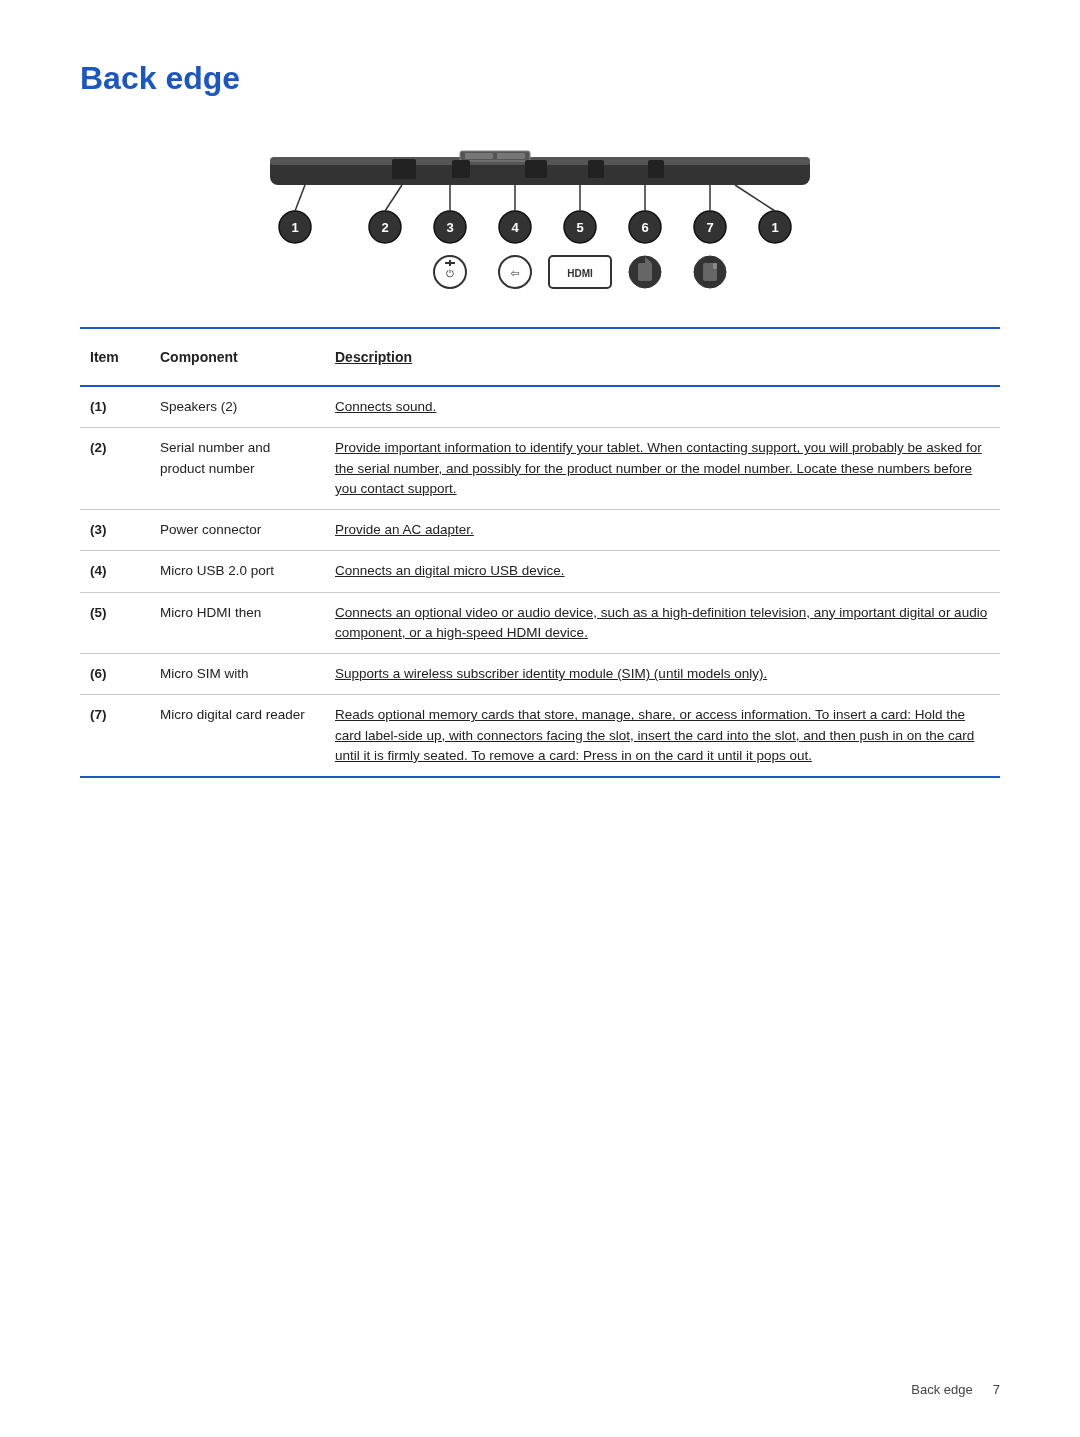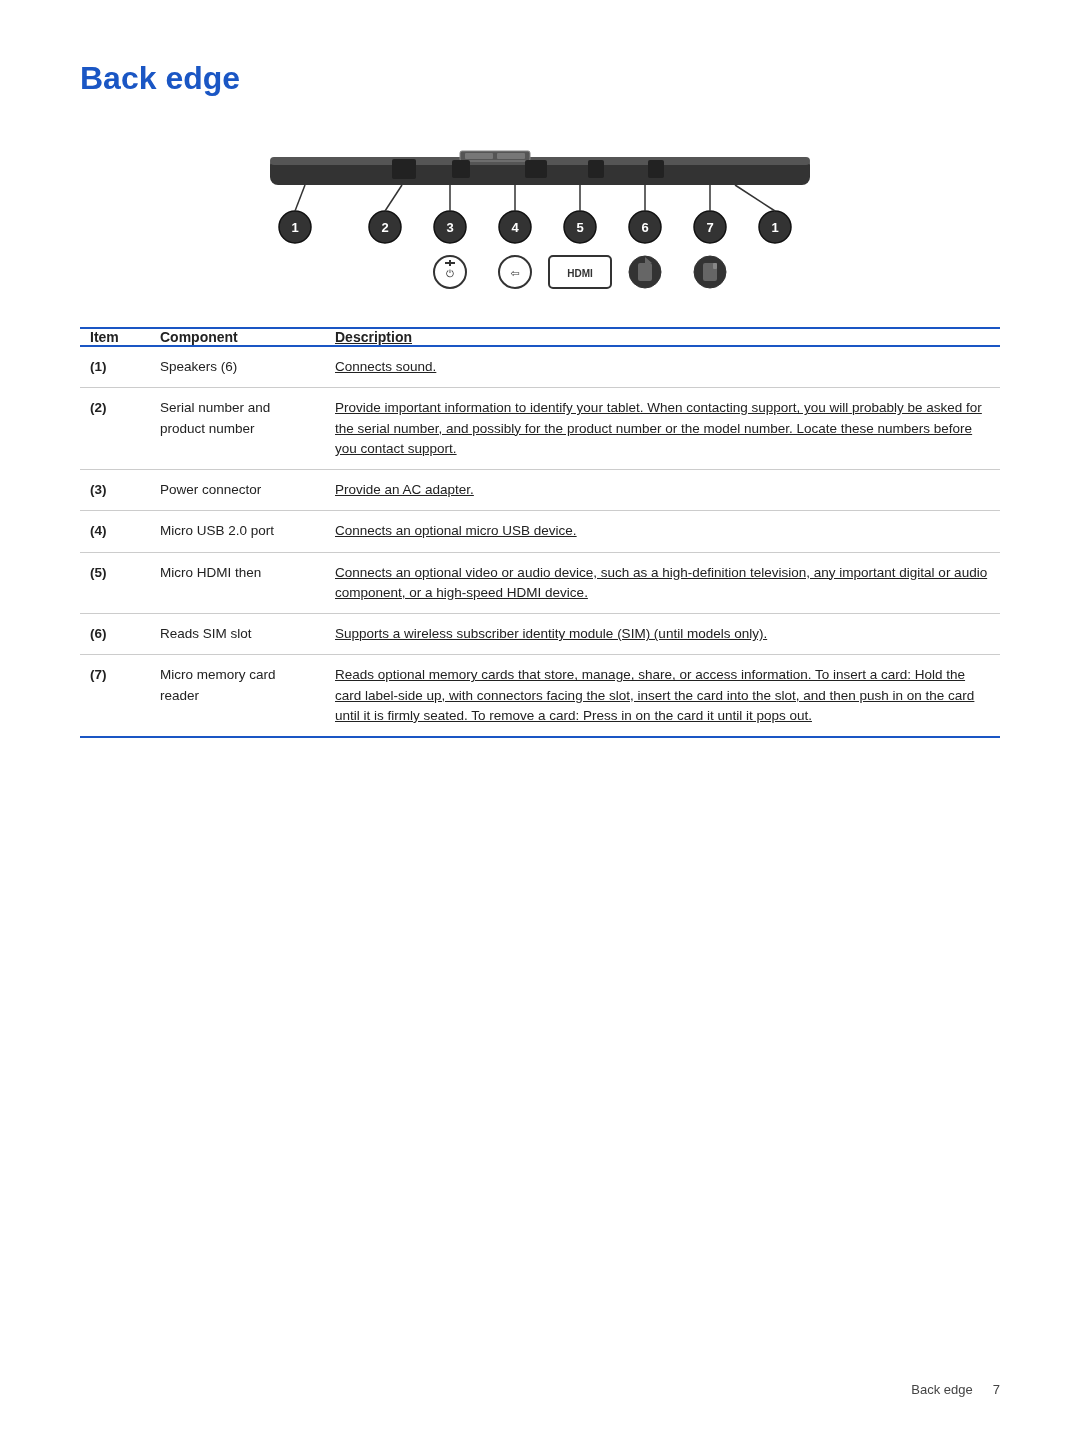--- a/index.html
+++ b/index.html
@@ -42,21 +42,21 @@
     }
 
     .component-table thead tr {
       border-top: 2px solid #1a56c4;
       border-bottom: 2px solid #1a56c4;
     }
 
     .component-table th {
       font-weight: bold;
       font-size: 14px;
-      padding: 0 10px;
+      padding: 20px 10px;
       text-align: left;
     }
 
     .component-table tbody tr {
       border-bottom: 1px solid #ccc;
     }
 
     .component-table tbody tr:last-child {
       border-bottom: 2px solid #1a56c4;
     }
@@ -170,51 +170,51 @@
   <thead>
     <tr>
       <th class="col-item">Item</th>
       <th class="col-component">Component</th>
       <th class="col-description">Description</th>
     </tr>
   </thead>
   <tbody id="table-body">
   <tr>
         <td class="col-item">(1)</td>
-        <td class="col-component">Speakers (6)</td>
+        <td class="col-component">Speakers (2)</td>
         <td class="col-description">Connects sound.</td>
       </tr>
       <tr>
         <td class="col-item">(2)</td>
         <td class="col-component">Serial number and product number</td>
         <td class="col-description">Provide important information to identify your tablet. When contacting support, you will probably be asked for the serial number, and possibly for the product number or the model number. Locate these numbers before you contact support.</td>
       </tr>
       <tr>
         <td class="col-item">(3)</td>
         <td class="col-component">Power connector</td>
         <td class="col-description">Provide an AC adapter.</td>
       </tr>
       <tr>
         <td class="col-item">(4)</td>
         <td class="col-component">Micro USB 2.0 port</td>
-        <td class="col-description">Connects an optional micro USB device.</td>
+        <td class="col-description">Connects an digital micro USB device.</td>
       </tr>
       <tr>
         <td class="col-item">(5)</td>
         <td class="col-component">Micro HDMI then</td>
         <td class="col-description">Connects an optional video or audio device, such as a high-definition television, any important digital or audio component, or a high-speed HDMI device.</td>
       </tr>
       <tr>
         <td class="col-item">(6)</td>
-        <td class="col-component">Reads SIM slot</td>
+        <td class="col-component">Micro SIM with</td>
         <td class="col-description">Supports a wireless subscriber identity module (SIM) (until models only).</td>
       </tr>
       <tr>
         <td class="col-item">(7)</td>
-        <td class="col-component">Micro memory card reader</td>
+        <td class="col-component">Micro digital card reader</td>
         <td class="col-description">Reads optional memory cards that store, manage, share, or access information. To insert a card: Hold the card label-side up, with connectors facing the slot, insert the card into the slot, and then push in on the card until it is firmly seated. To remove a card: Press in on the card it until it pops out.</td>
       </tr>
     </tbody>
 </table>
 
 <div class="page-footer">
   <span>Back edge</span>
   <span>7</span>
 </div>
 

